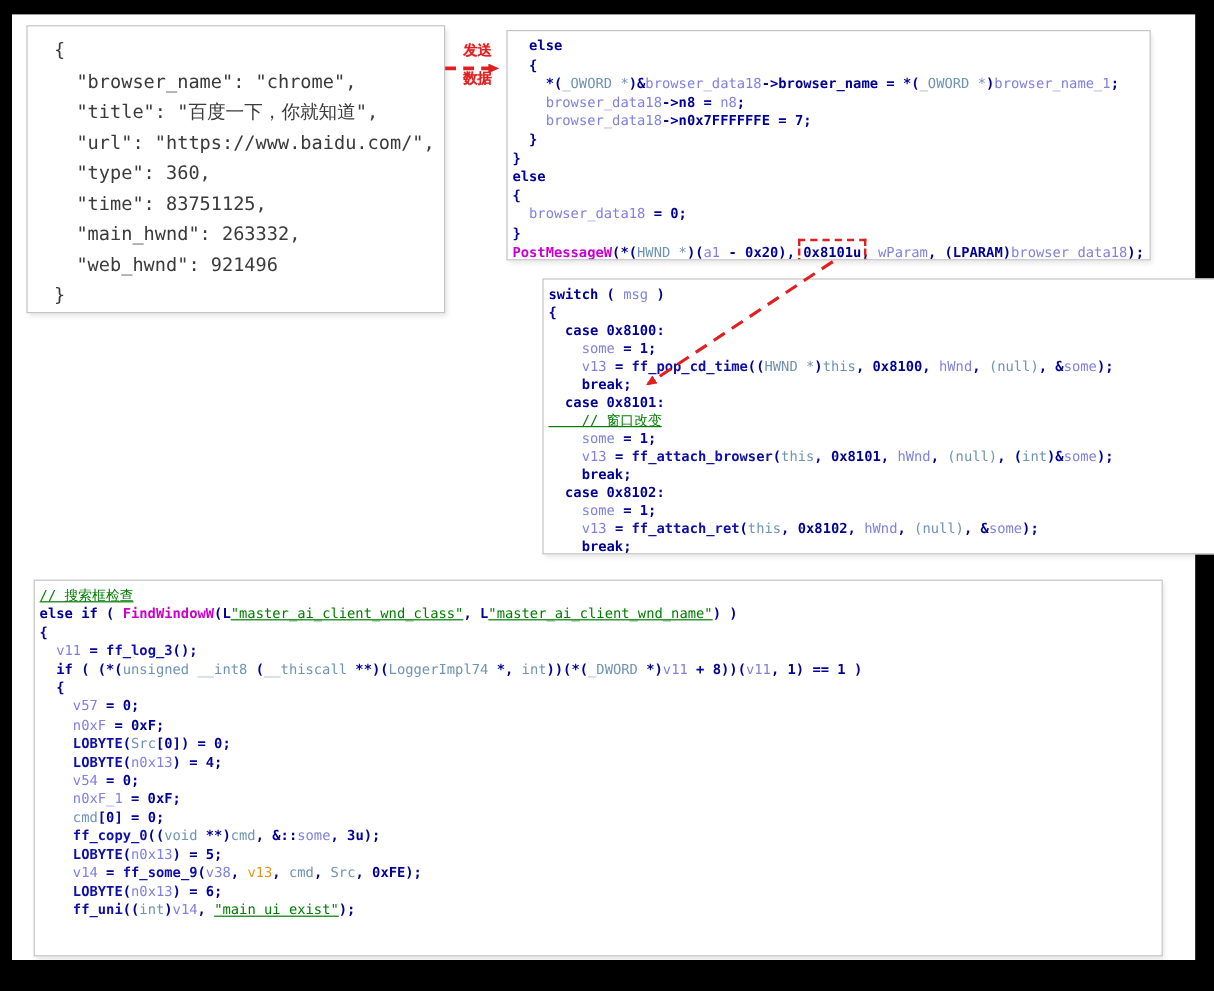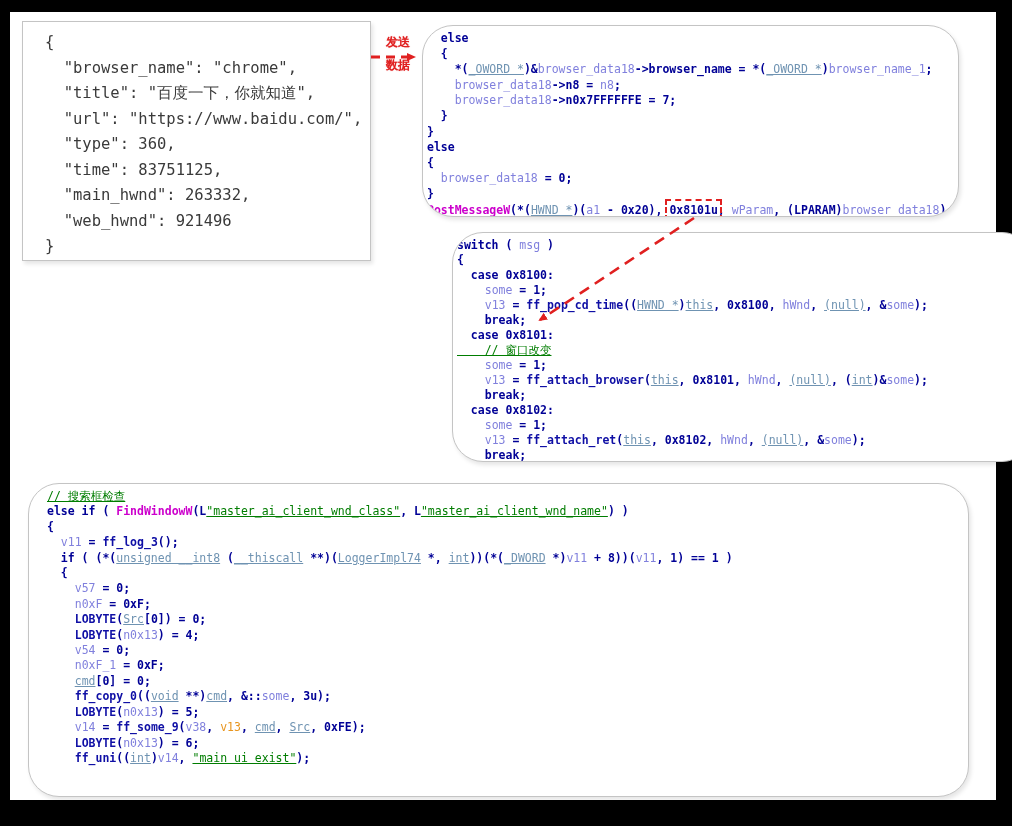--- a/index.html
+++ b/index.html
@@ -14,32 +14,32 @@
   .canvas{position:absolute;left:10px;top:12px;right:16px;bottom:26px;background:var(--canvas);}
   
   .panel{position:absolute;background:#fff;border:1px solid var(--border);
          box-shadow:2px 3px 4px rgba(0,0,0,0.10);box-sizing:border-box;overflow:hidden;}
 
   
   .json-box{left:12px;top:9px;width:349px;height:240px;padding:8px 0 0 22px;}
   .json-box .pline{white-space:pre;font-size:15.5px;line-height:25.5px;color:var(--json-text);}
 
   
-  .code{padding:5px 4px 0 4px;border-radius:31px;}
+  .code{padding:5px 4px 0 4px;}
   .code .cl{white-space:pre;font-size:11.5px;}
   .p1{left:412px;top:13px;width:537px;height:192px;}
   .p1 .cl{line-height:15.6px;}
   .p2{left:442px;top:220px;width:581px;height:230px;}
   .p2 .cl{line-height:15.0px;}
   .p3{left:18px;top:471px;width:941px;height:314px;}
-  .p3 .cl{line-height:15.4px;margin-left:14px;}
+  .p3 .cl{line-height:15.4px;}
 
   
   .tk-p{color:var(--navy);font-weight:bold;}
-  .tk-t{color:var(--type);text-decoration:underline;}
+  .tk-t{color:var(--type);}
   .tk-v{color:var(--var);}
   .tk-f{color:var(--func);font-weight:bold;text-align:center;}
   .tk-a{color:var(--api);font-weight:bold;}
   .tk-s{color:var(--str);text-decoration:underline;}
   .tk-o{color:var(--orange);}
   .tk-h{color:var(--navy);font-weight:bold;outline:2px dashed var(--red);outline-offset:2px;}
 
   
   .send-label{position:absolute;left:364px;top:19px;width:48px;text-align:center;
               color:var(--red);font-weight:bold;font-size:12px;line-height:23px;

